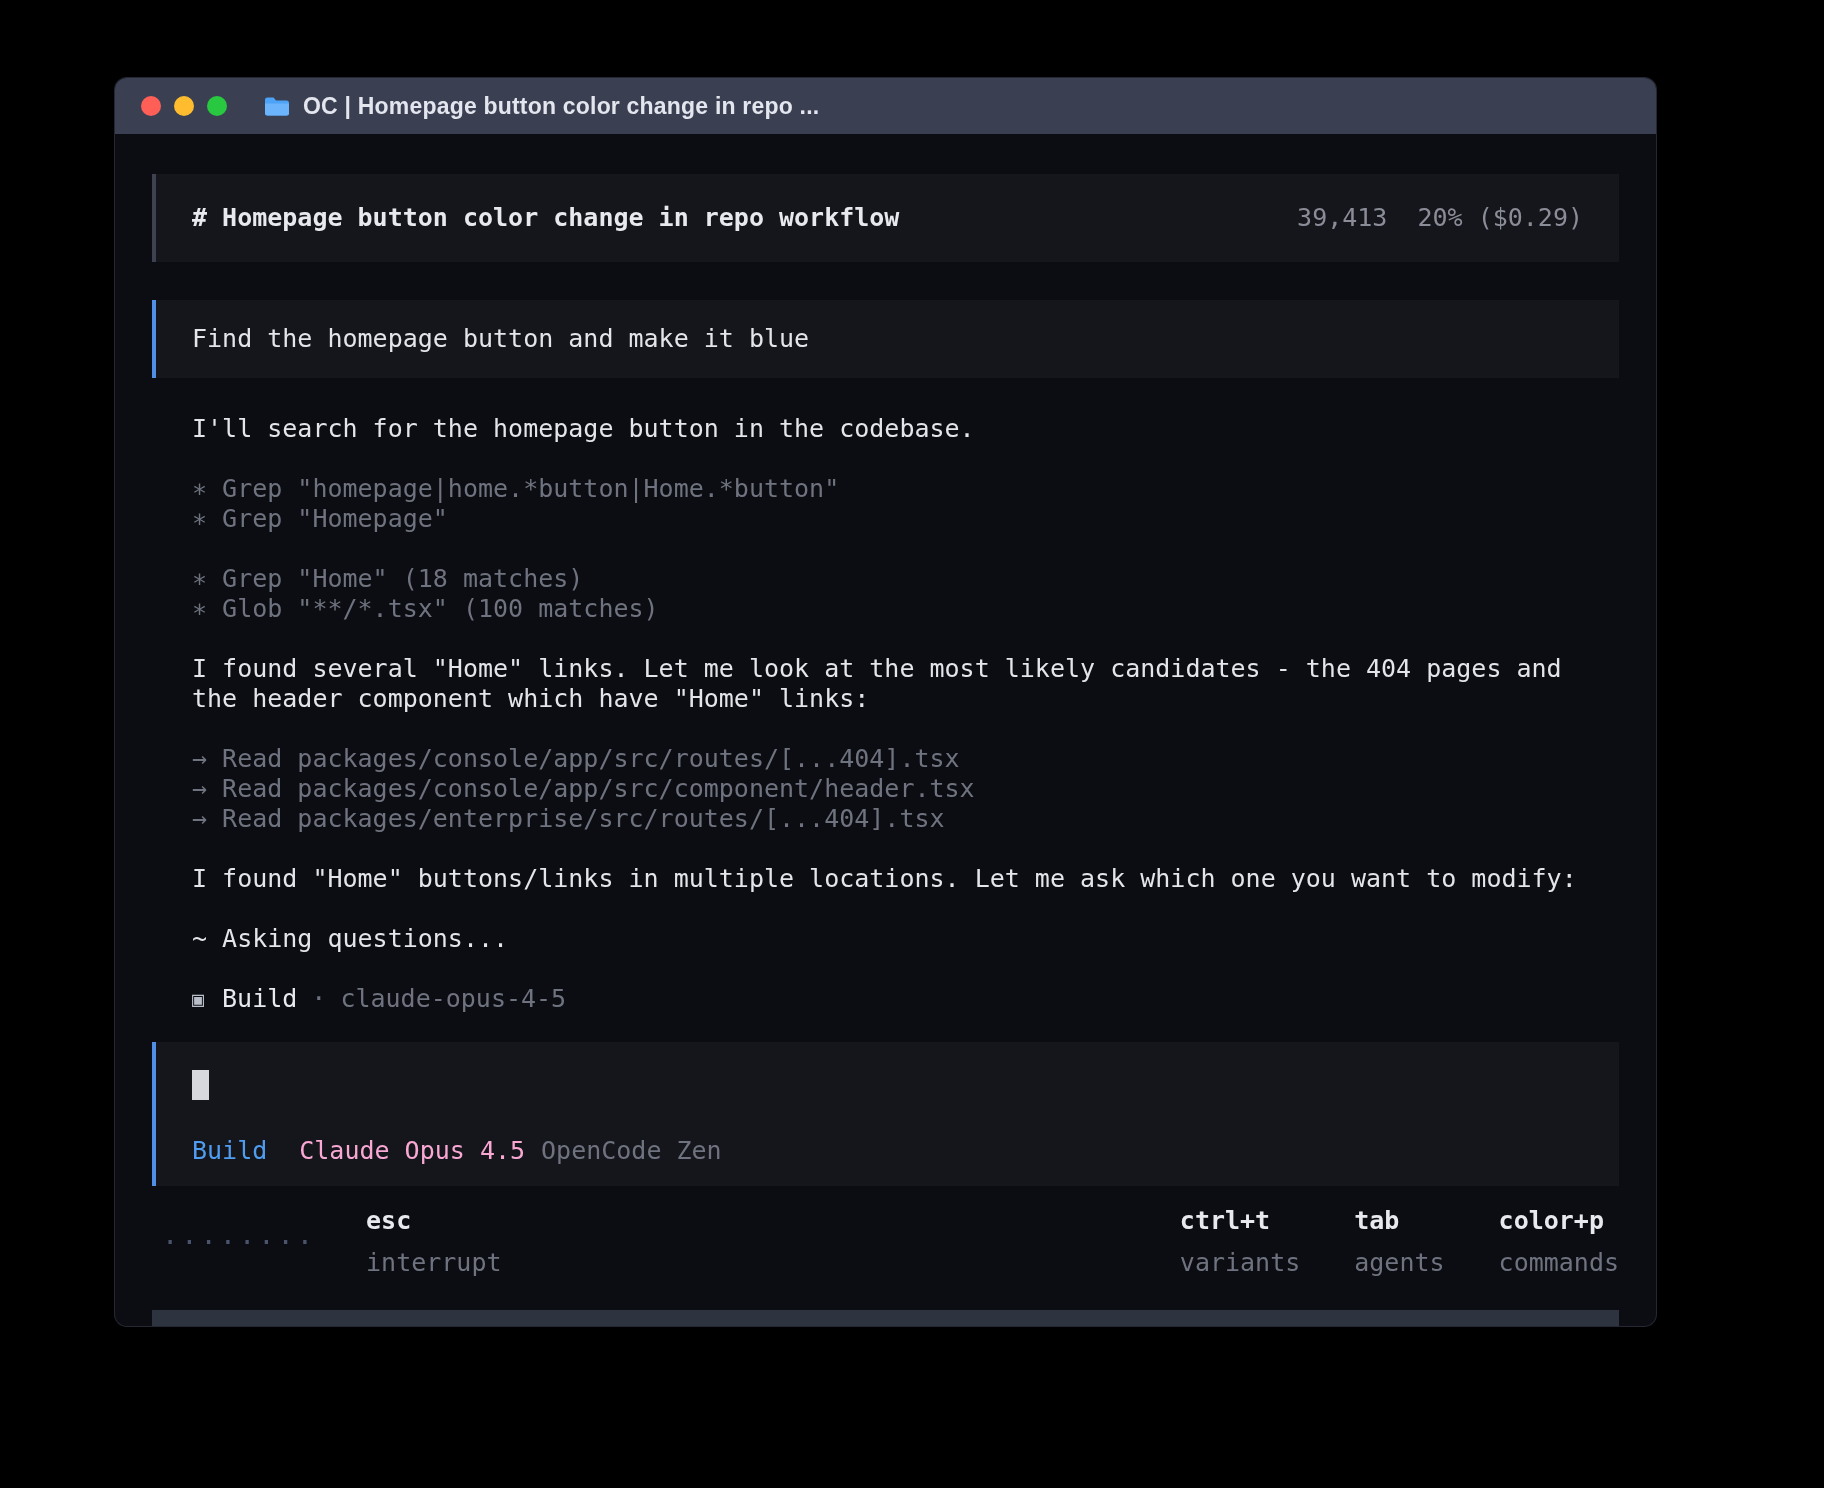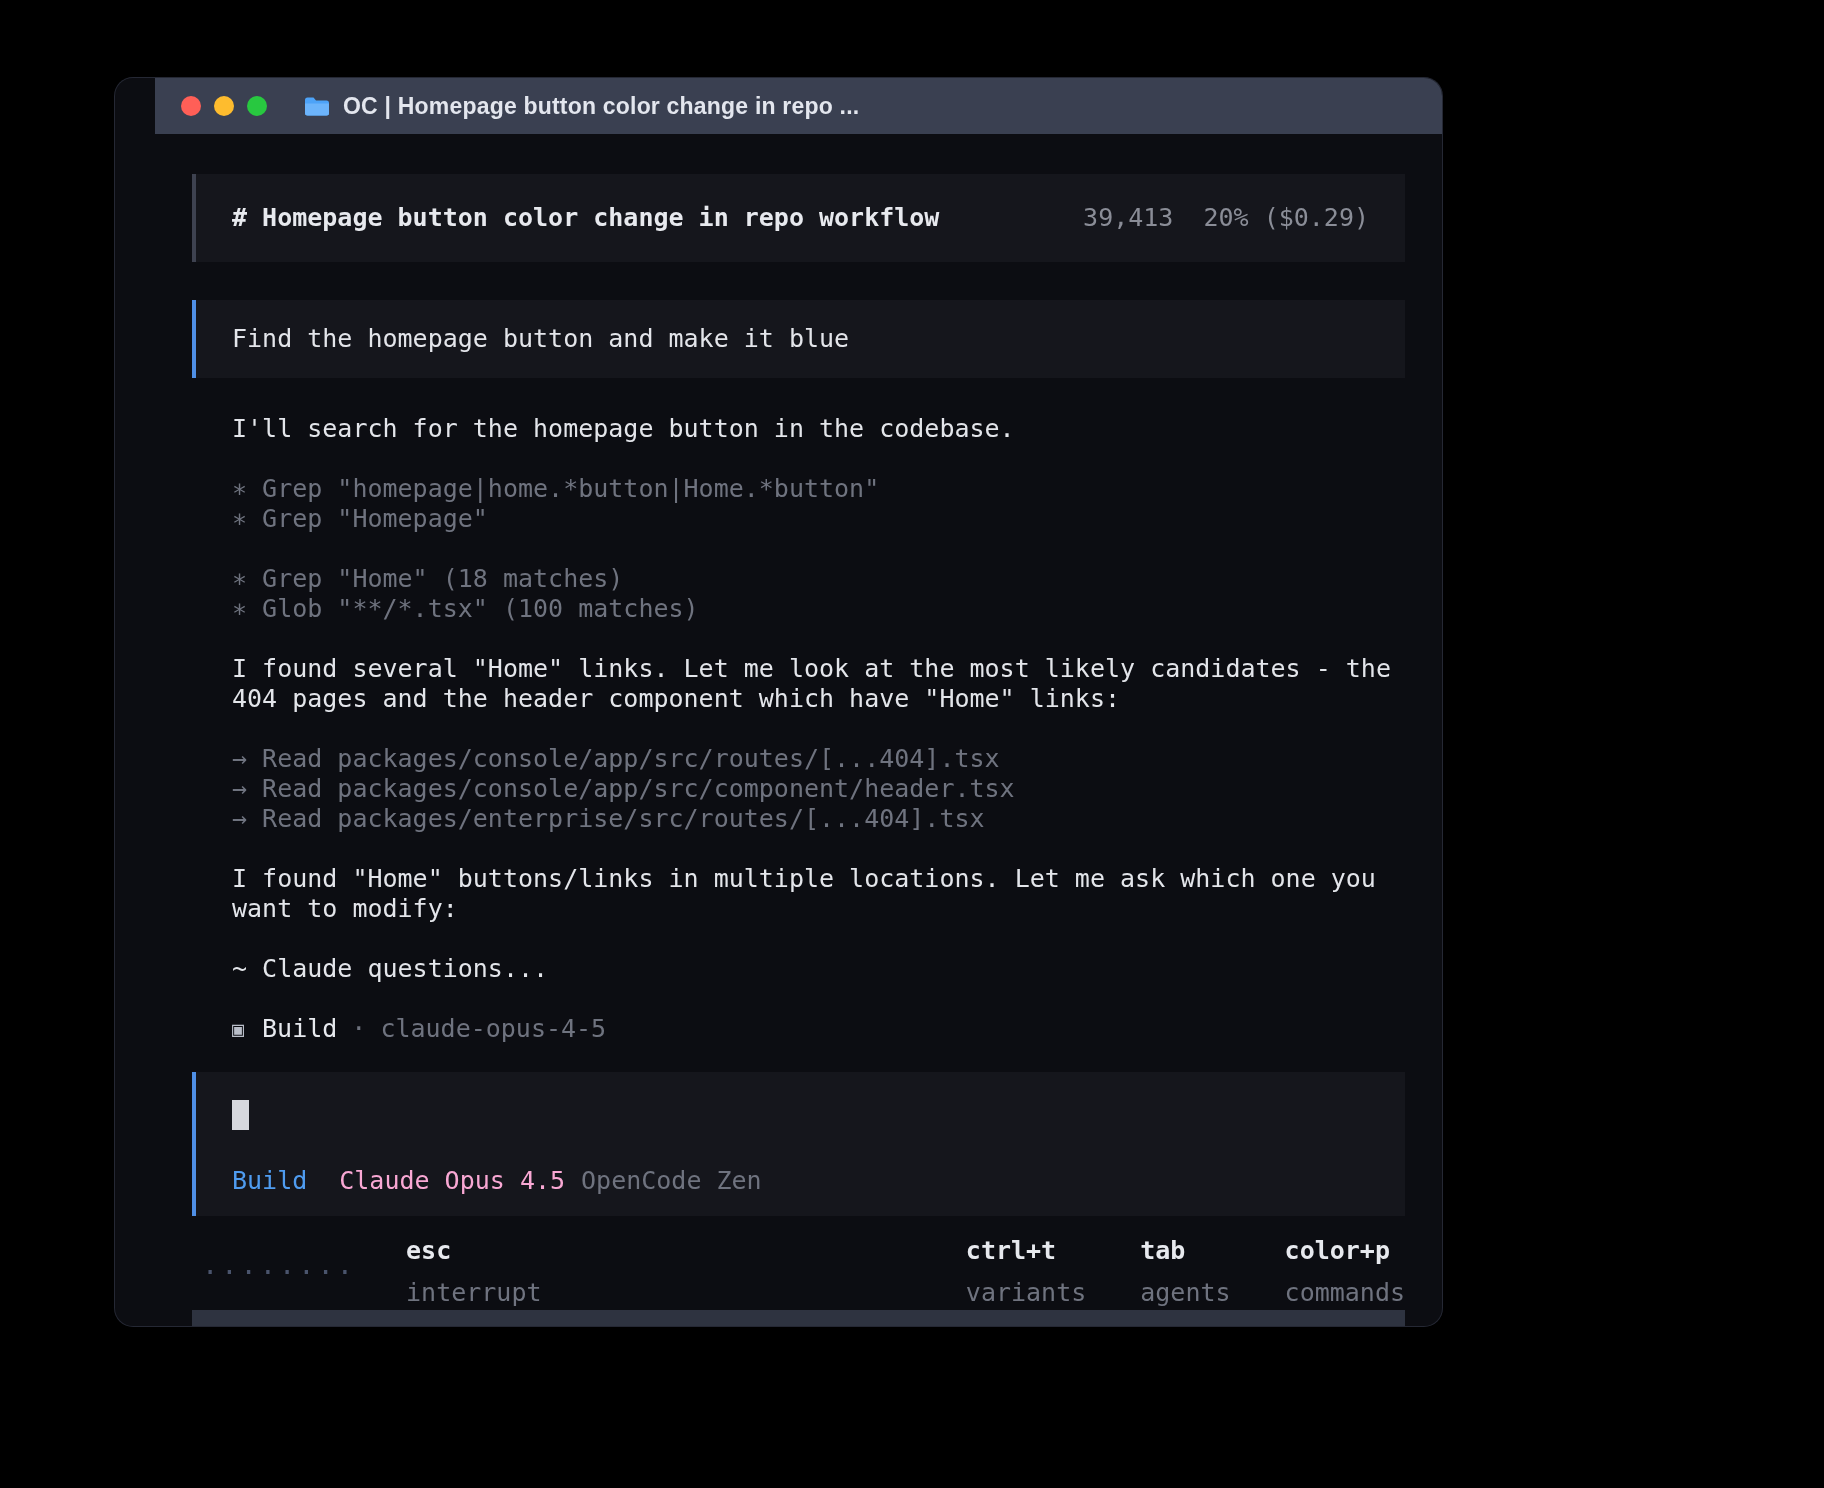--- a/index.html
+++ b/index.html
@@ -1,24 +1,23 @@
 <!DOCTYPE html>
 <html><head>
 <meta charset="utf-8">
 <style>
   * { margin:0; padding:0; box-sizing:border-box; }
   html,body { width:1824px; height:1488px; background:#000; overflow:hidden; }
   body { font-family:"DejaVu Sans Mono","Liberation Mono",monospace; }
 
   .window {
-    position:absolute; left:115px; top:78px; width:1327px; height:1248px;
-    background:#0c0d12; border-radius:18px; overflow:hidden;
+    position:absolute; left:115px; top:78px; width:1541px; height:1248px;
+    background:#0c0d12; border-radius:12px; overflow:hidden;
     display:flex; flex-direction:column;
     box-shadow:0 0 0 1px #252834, 0 30px 70px rgba(0,0,0,.7);
-    padding-left:40px;
   }
 
   
   .titlebar {
     height:56px; flex:none; background:#3a4051;
     display:flex; align-items:center; padding:0 26px;
     font-family:"Liberation Sans","DejaVu Sans",sans-serif;
   }
   .traffic { display:flex; gap:13px; align-items:center; }
   .light { width:20px; height:20px; border-radius:50%; }
@@ -137,21 +136,21 @@
       </div>
       <div class="para">
         <div class="line dim">→ Read packages/console/app/src/routes/[...404].tsx</div>
         <div class="line dim">→ Read packages/console/app/src/component/header.tsx</div>
         <div class="line dim">→ Read packages/enterprise/src/routes/[...404].tsx</div>
       </div>
       <div class="para">
         <div class="line">I found "Home" buttons/links in multiple locations. Let me ask which one you want to modify:</div>
       </div>
       <div class="para">
-        <div class="line">~ Claude questions...</div>
+        <div class="line">~ Asking questions...</div>
       </div>
     </div>
 
     <div class="agent-status">
       <span class="sq-icon">▣</span>
       <span class="agent-name">Build</span>
       <span class="sep">·</span>
       <span class="agent-model">claude-opus-4-5</span>
     </div>
 

